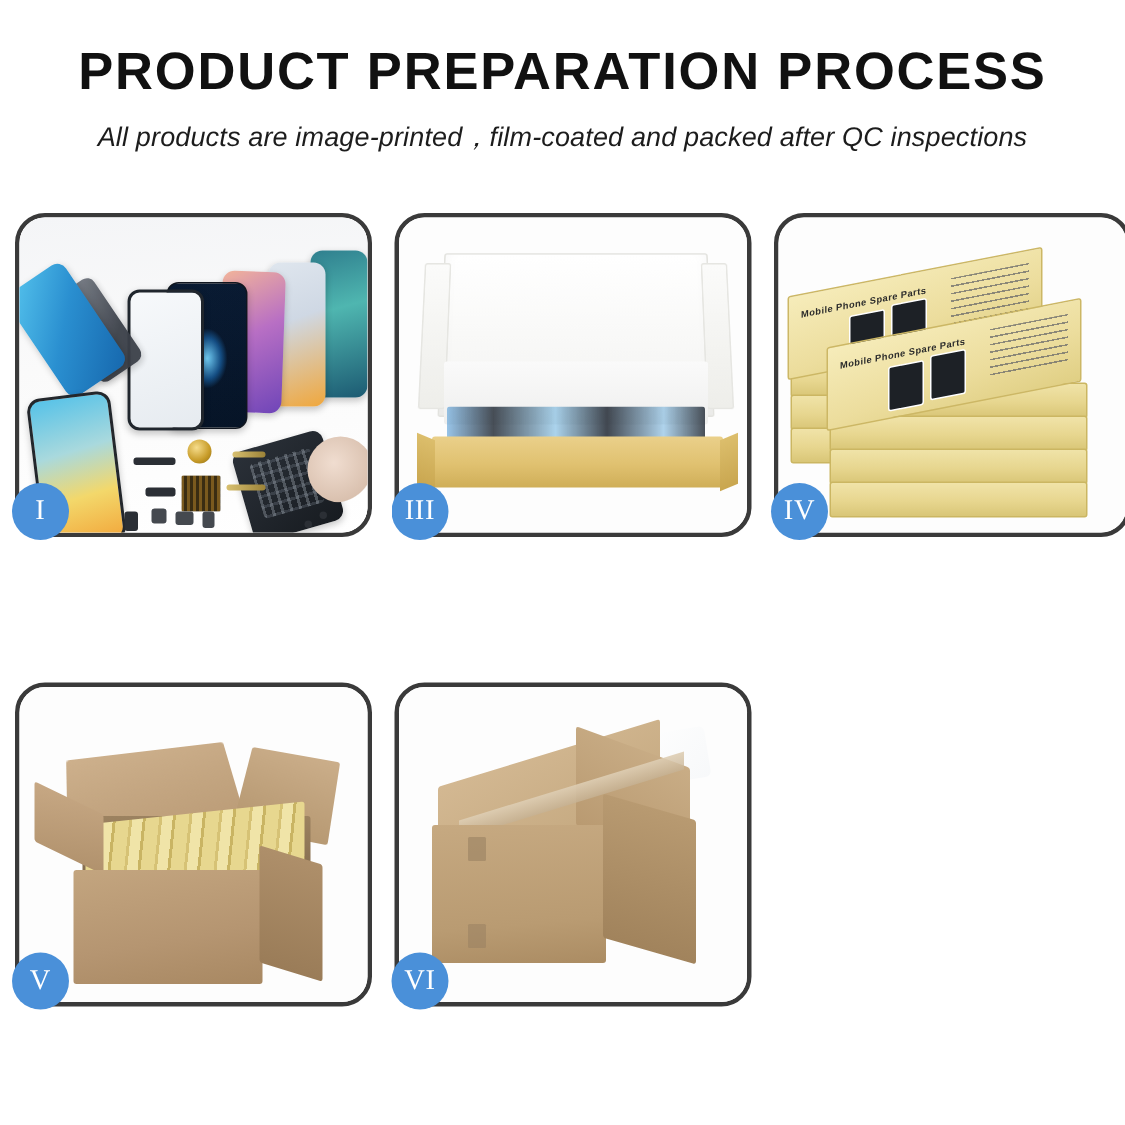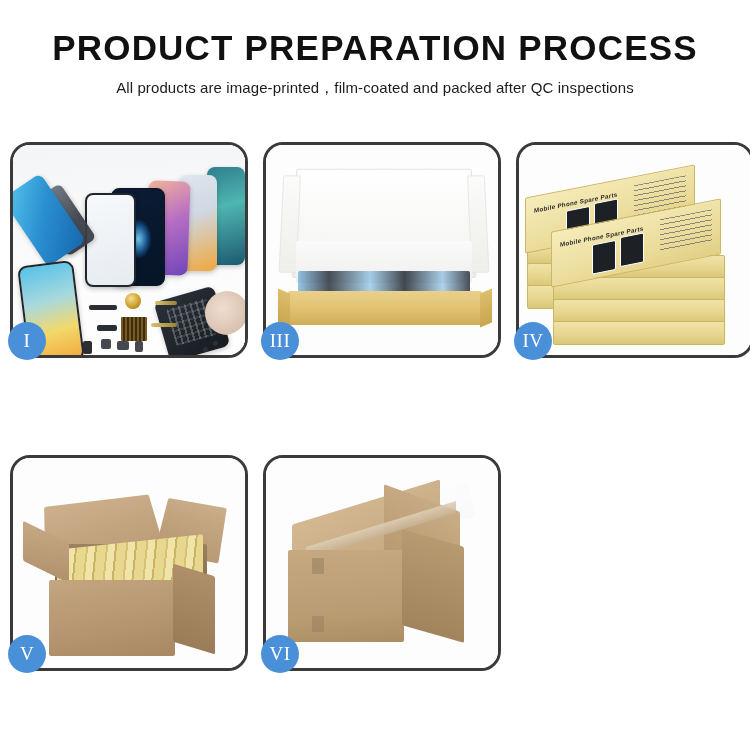--- a/index.html
+++ b/index.html
@@ -36,26 +36,27 @@
     font-size: 35px;
     font-weight: 700;
     letter-spacing: 1.2px;
     color: #111111;
     line-height: 1.05;
     margin: 0;
     white-space: nowrap;
   }
   .subtitle {
     font-family: "Liberation Sans", sans-serif;
-    font-size: 15px;
+    font-size: 18px;
     font-weight: 400;
     color: #1c1c1c;
     letter-spacing: 0.1px;
     margin: 12px 0 0 0;
     white-space: nowrap;
+    font-style: italic;
   }
 
   
   .grid {
     position: absolute;
     top: 142px;
     left: 10px;
     width: 730px;
     display: grid;
     grid-template-columns: repeat(3, 238px);

